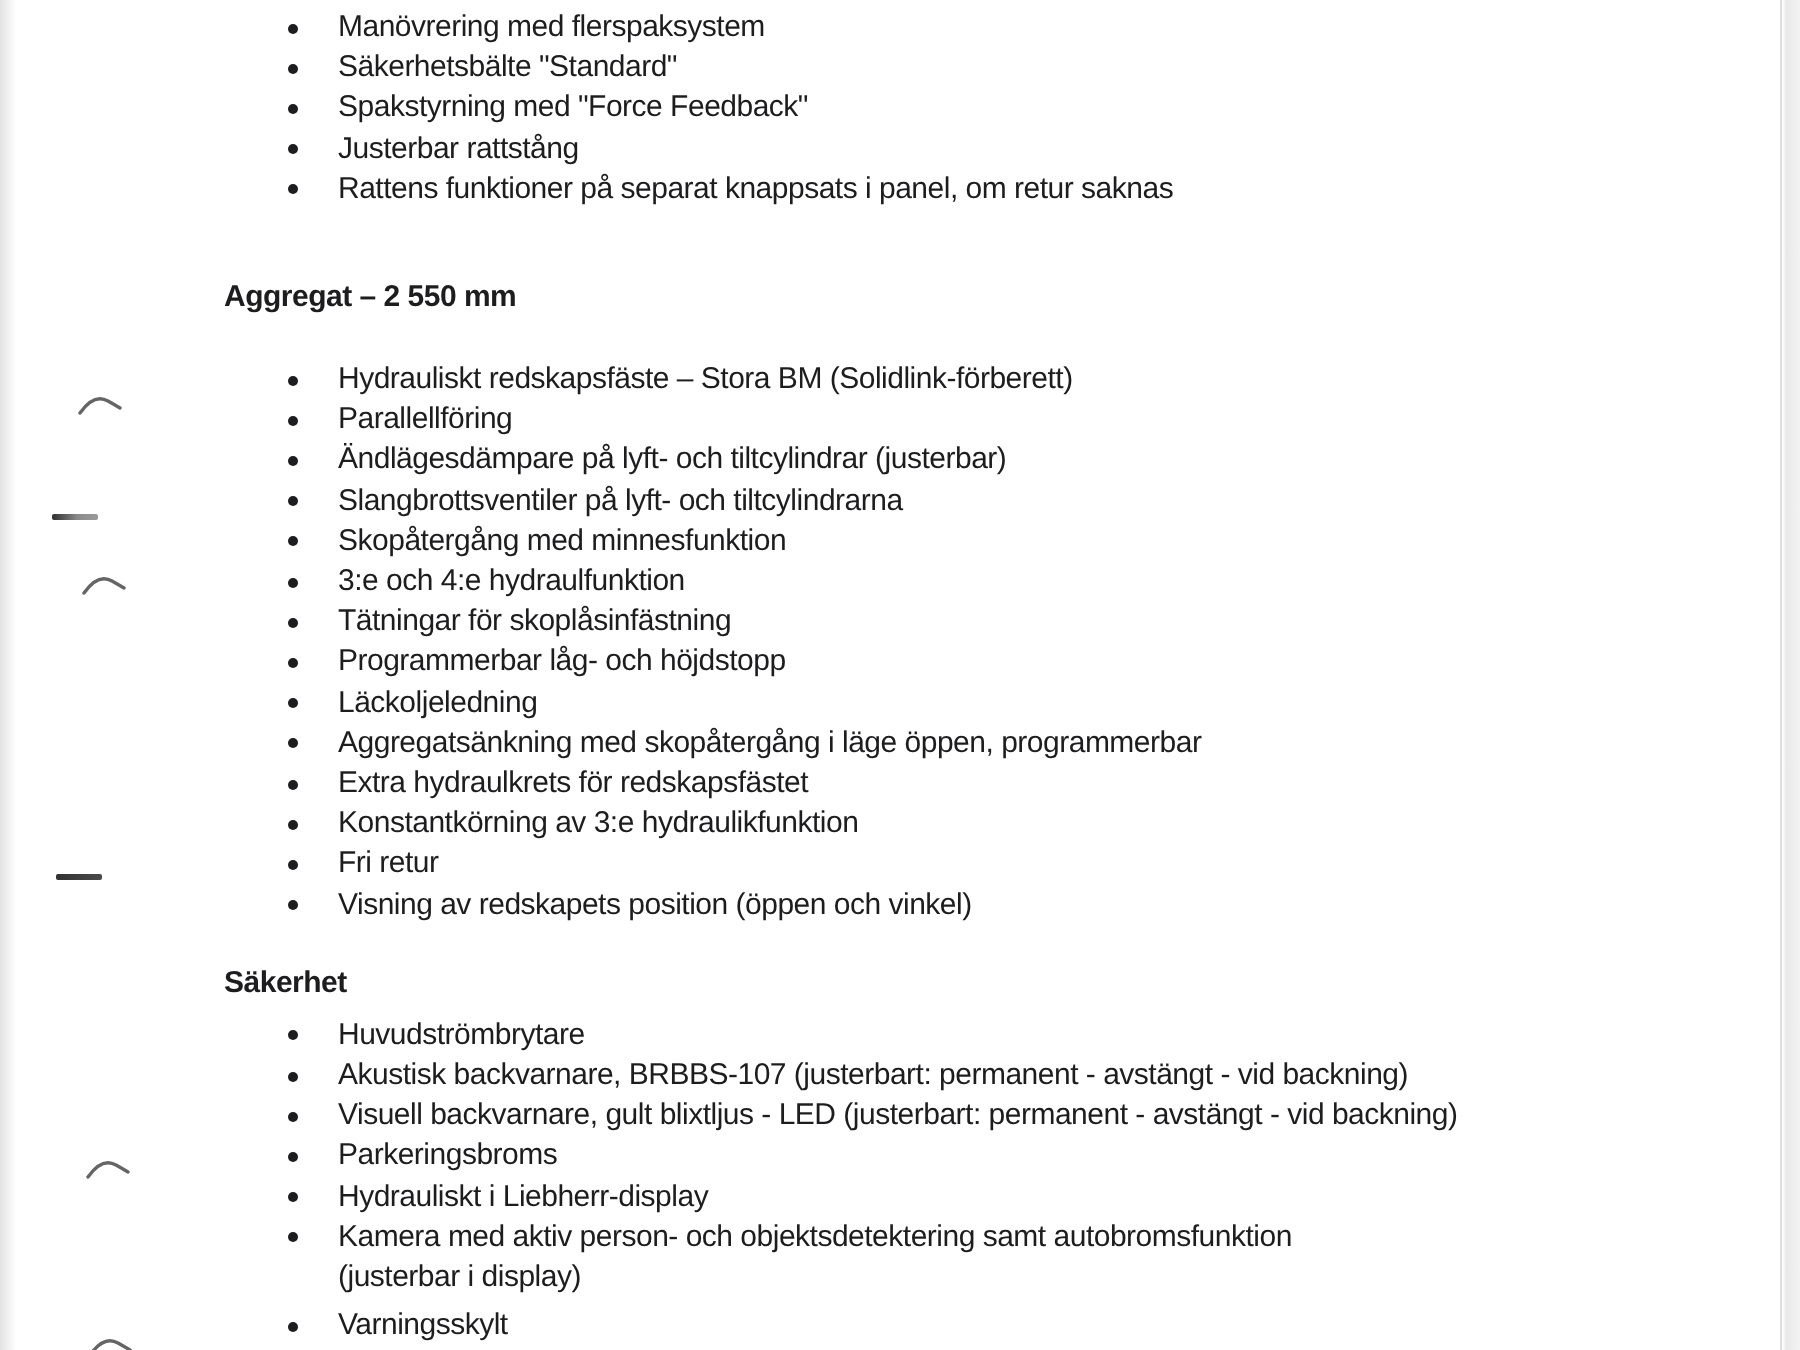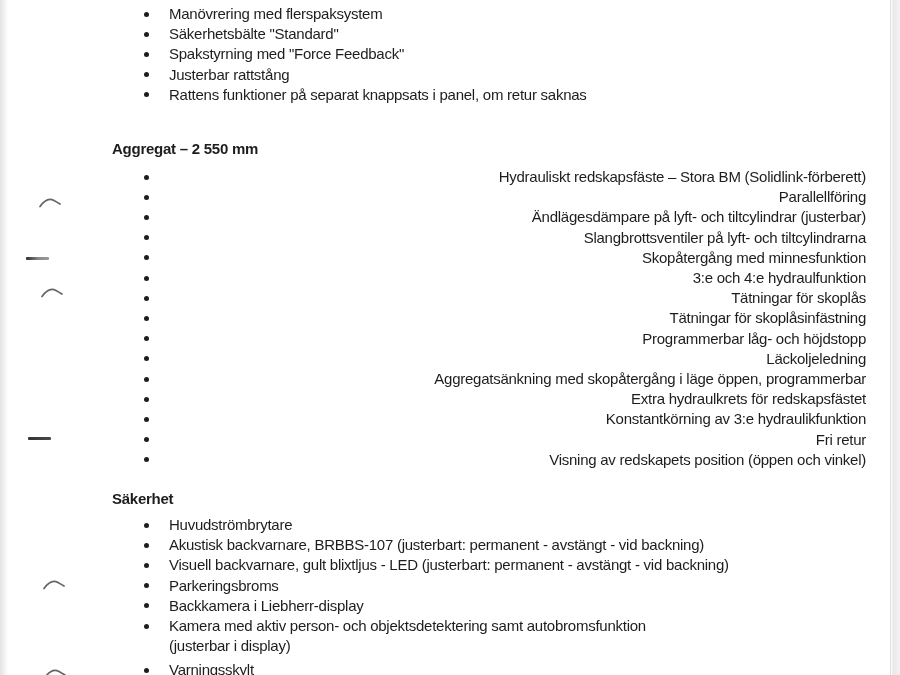--- a/index.html
+++ b/index.html
@@ -58,21 +58,21 @@
     left: 140px;
     top: 7.5px;
     width: 5px;
     height: 5px;
     border-radius: 50%;
     background: #1d1d1f;
   }
   
   .section-0 .doc-list { margin-top: 0; }
   .section-1 .doc-heading { margin-top: 30px; }
-  .section-1 .doc-list { margin-top: 4px; text-align: right; }
+  .section-1 .doc-list { margin-top: 17px; }
   .section-2 .doc-heading { margin-top: 15px; }
   .section-2 .doc-list { margin-top: 2px; }
   .section-2 .doc-list li:last-child { margin-top: 4px; }
   
   .mark {
     position: absolute;
   }
   .mark-dash {
     width: 23px;
     height: 2.6px;
@@ -104,39 +104,38 @@
     </div>
     <div class="section-1">
       <div class="doc-heading">Aggregat – 2 550 mm</div>
       <ul class="doc-list">
         <li>Hydrauliskt redskapsfäste – Stora BM (Solidlink-förberett)</li>
         <li>Parallellföring</li>
         <li>Ändlägesdämpare på lyft- och tiltcylindrar (justerbar)</li>
         <li>Slangbrottsventiler på lyft- och tiltcylindrarna</li>
         <li>Skopåtergång med minnesfunktion</li>
         <li>3:e och 4:e hydraulfunktion</li>
-        <li>Tätningar för skoplås</li>
         <li>Tätningar för skoplåsinfästning</li>
         <li>Programmerbar låg- och höjdstopp</li>
         <li>Läckoljeledning</li>
         <li>Aggregatsänkning med skopåtergång i läge öppen, programmerbar</li>
         <li>Extra hydraulkrets för redskapsfästet</li>
         <li>Konstantkörning av 3:e hydraulikfunktion</li>
         <li>Fri retur</li>
         <li>Visning av redskapets position (öppen och vinkel)</li>
       </ul>
     </div>
     <div class="section-2">
       <div class="doc-heading">Säkerhet</div>
       <ul class="doc-list">
         <li>Huvudströmbrytare</li>
         <li>Akustisk backvarnare, BRBBS-107 (justerbart: permanent - avstängt - vid backning)</li>
         <li>Visuell backvarnare, gult blixtljus - LED (justerbart: permanent - avstängt - vid backning)</li>
         <li>Parkeringsbroms</li>
-        <li>Backkamera i Liebherr-display</li>
+        <li>Hydrauliskt i Liebherr-display</li>
         <li>Kamera med aktiv person- och objektsdetektering samt autobromsfunktion
 (justerbar i display)</li>
         <li>Varningsskylt</li>
       </ul>
     </div>
   </div>
 
 <div id="marks-root">
     <div class="mark mark-arc" style="left: 38px; top: 196px;">
       <svg width="24" height="13" viewBox="0 0 24 13">

